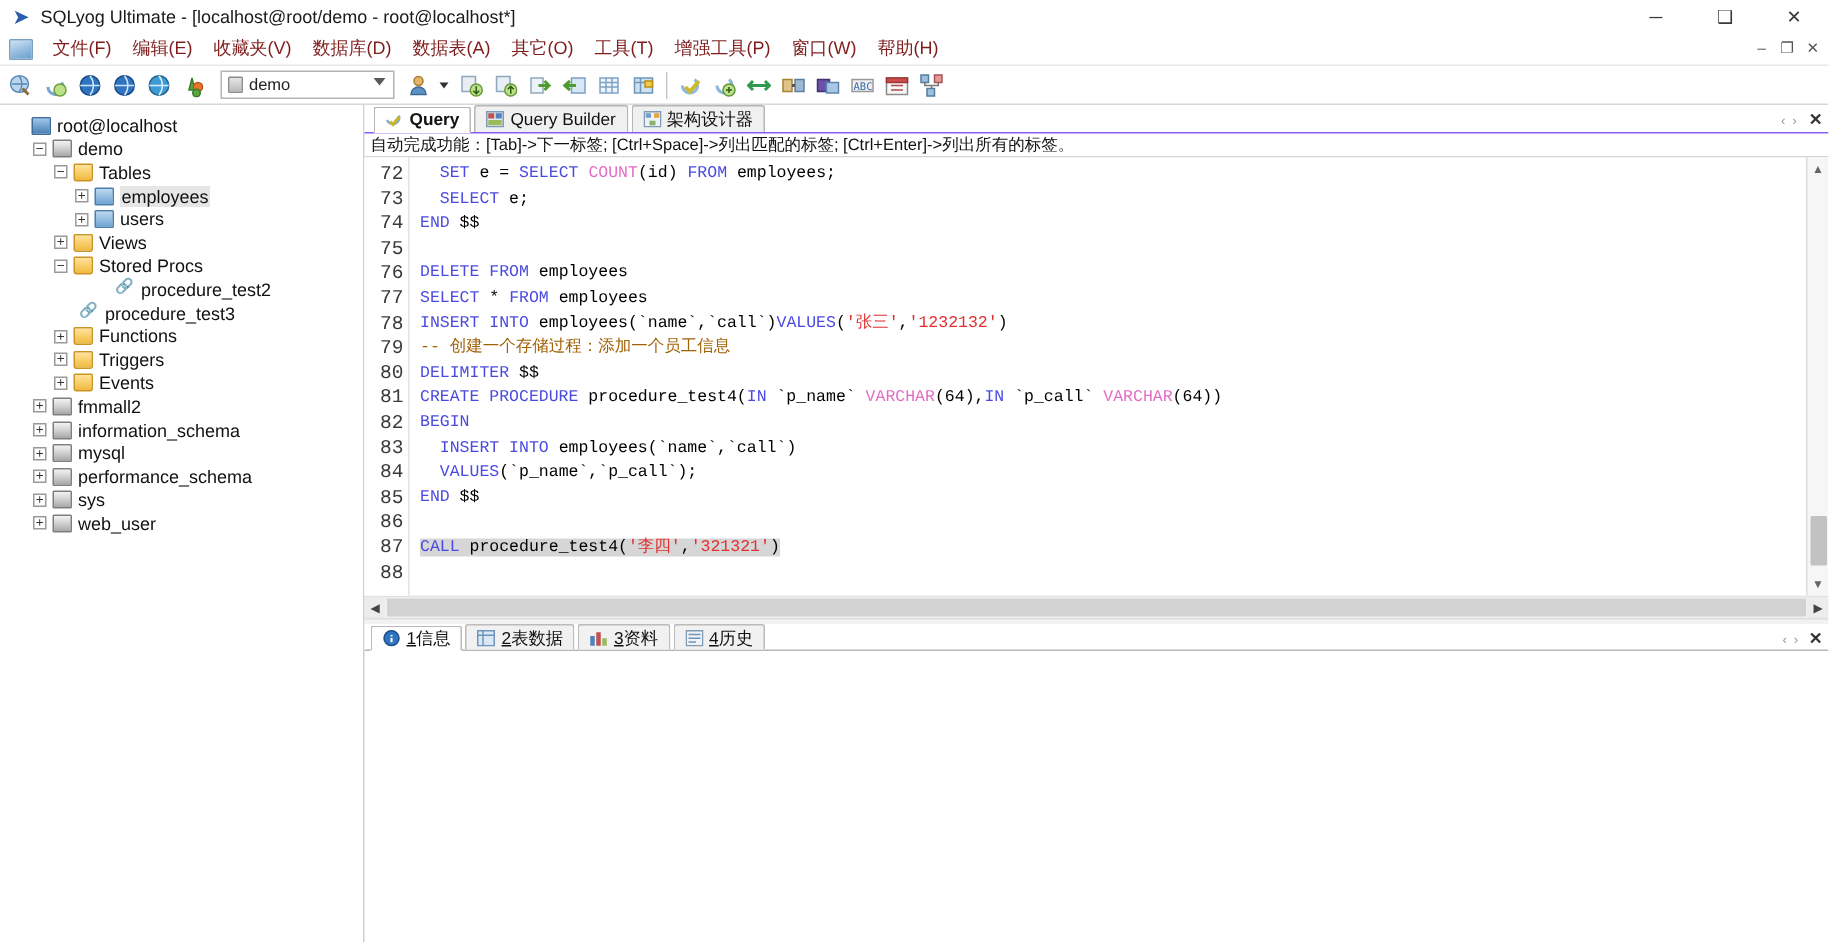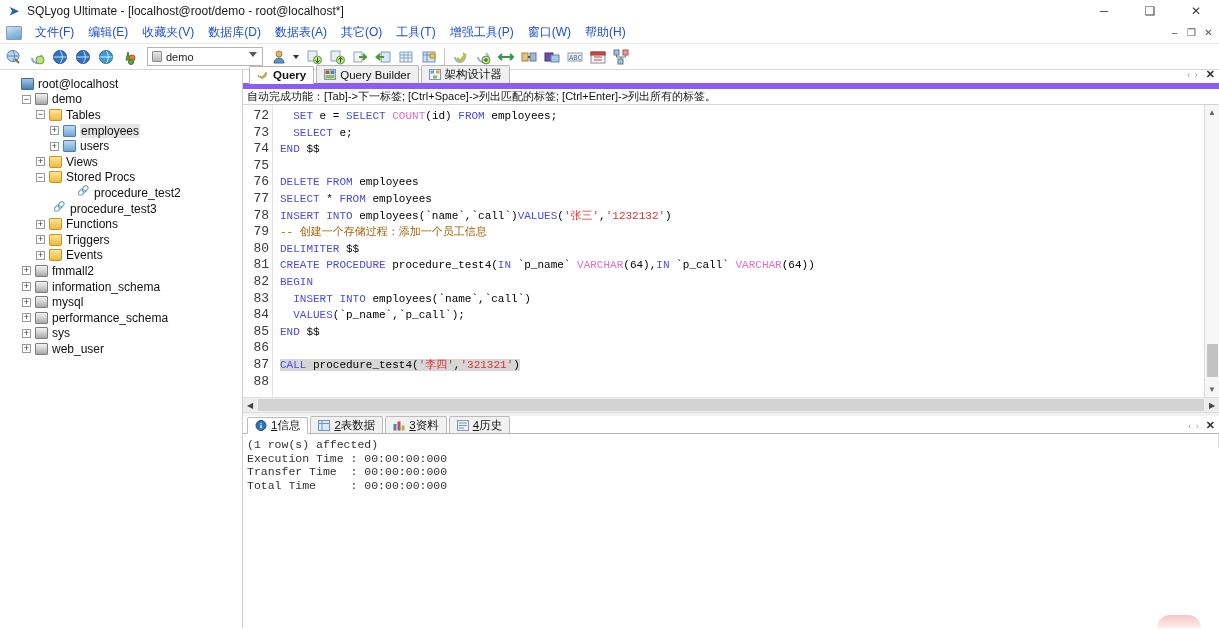--- a/index.html
+++ b/index.html
@@ -33,21 +33,21 @@
     height: 22px; display: flex; align-items: center;
     background: #ffffff; position: relative;
     border-bottom: 1px solid #e8e8e8;
   }
   .menu-appicon {
     width: 16px; height: 14px; margin-left: 6px; margin-right: 6px;
     background: linear-gradient(160deg,#cfe3f5 0%, #8fb8dd 60%, #6d9fc9 100%);
     border: 1px solid #7d9fc0; border-radius: 1px;
   }
   .menuitem {
-    padding: 2px 7px; font-size: 12px; color: #1d4ed8; white-space: nowrap; cursor: default;
+    padding: 2px 7px; font-size: 12px; color: #7f1d1d; white-space: nowrap; cursor: default;
   }
   .mdibtns { position: absolute; right: 2px; top: 2px; display: flex; }
   .mdibtn {
     width: 17px; height: 16px; display: flex; align-items: center; justify-content: center;
     font-size: 10px; color: #555;
   }
 
   
   .toolbar {
     height: 26px; display: flex; align-items: center; gap: 1px;
@@ -123,21 +123,21 @@
     content: "\1F517"; font-size: 10px; color: #5a5a5a;
     position: absolute; left: 0; top: -2px;
   }
   .nodelabel.sel { background: #e6e6e6; padding: 0 1px; }
 
   
   .rightpane { flex: 1; display: flex; flex-direction: column; background: #fff; }
 
   .edtabsrow {
     height: 19px; display: flex; align-items: flex-end;
-    border-bottom: 6px solid #8b5cf6; background: #fff;
+    border-bottom: 1px solid #8b5cf6; background: #fff;
     position: relative; padding-left: 6px;
   }
   .edtab {
     height: 18px; display: flex; align-items: center; gap: 4px;
     padding: 0 7px; font-size: 11.5px; color: #111;
     border: 1px solid #b7b7b7; border-bottom: none;
     background: #f0f0f0; margin-right: 2px; border-radius: 2px 2px 0 0;
   }
   .edtab.active { background: #fff; font-weight: bold; border-bottom: 1px solid #fff; margin-bottom: -1px; }
   .tabico { width: 12px; height: 11px; display: block; }
@@ -606,23 +606,15 @@
           <path d="M2 3h8M2 5.5h8M2 8h5" stroke="#6f95bb"></path>
         </svg>
         <span><u>4</u><span>历史</span></span>
       </div>
       <div class="restab-right">
         <span class="navarrows">‹ ›</span>
         <span class="tabclose">✕</span>
       </div>
     </div>
 
-    <div class="resbody" id="resbody">
-      <div class="resbody-right-border"></div>
-      <div>(1 row(s) affected)</div>
-        <div>Execution Time : 00:00:00:000</div>
-        <div>Transfer Time  : 00:00:00:000</div>
-        <div>Total Time     : 00:00:00:000</div>
-        <div class="redblob"></div>
-    </div>
 
   </div>
 </div>
 
 </body></html>

